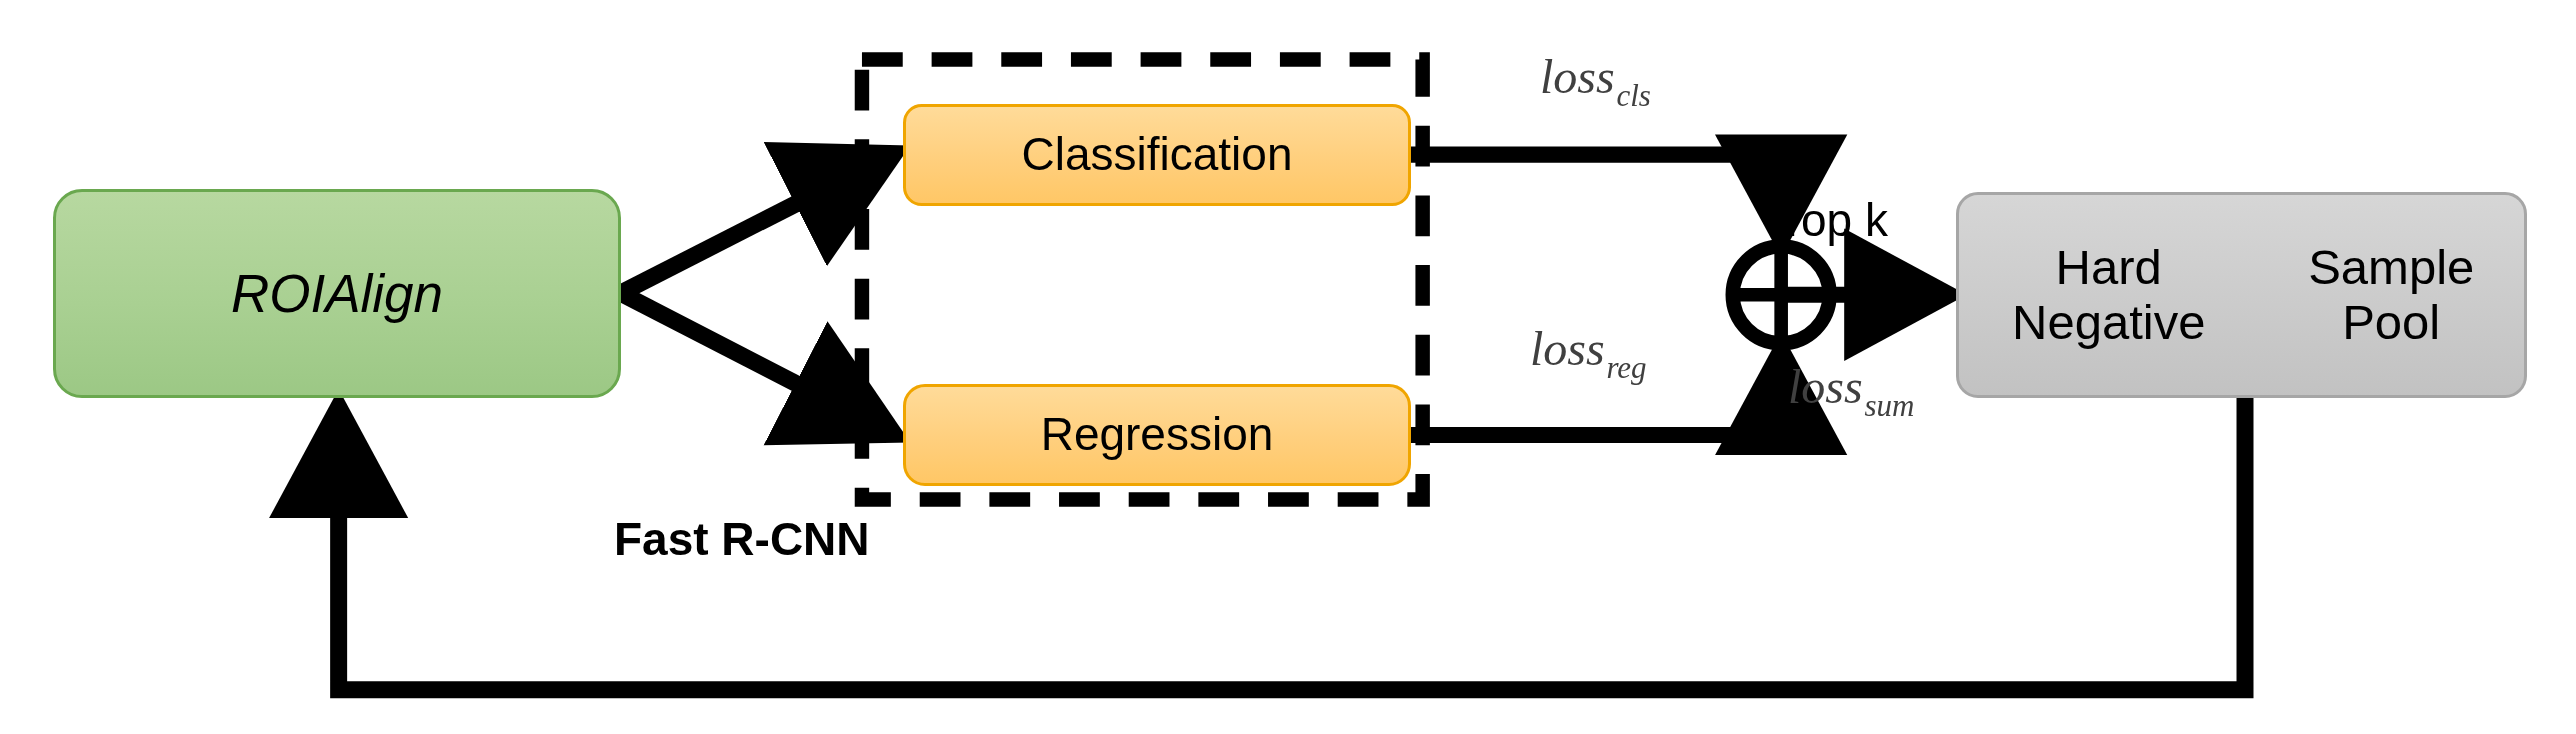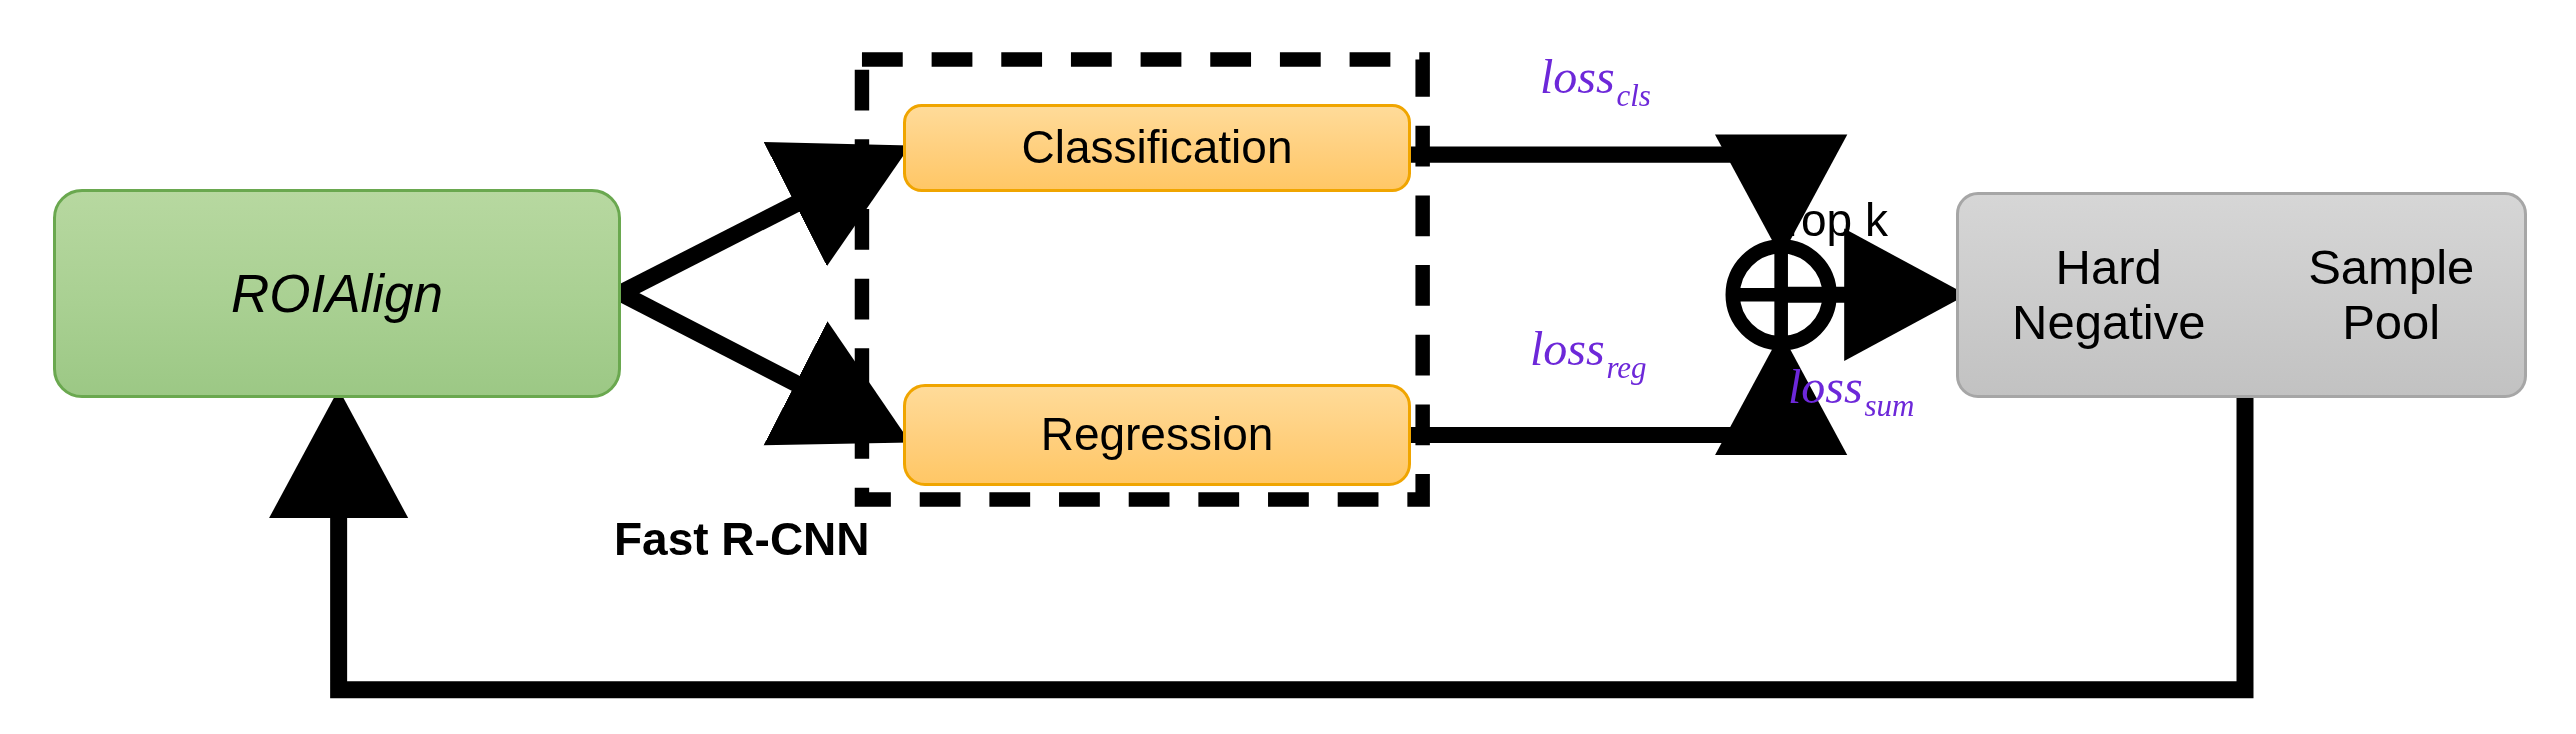--- a/index.html
+++ b/index.html
@@ -43,21 +43,21 @@
     border-radius: 29px;
     background: linear-gradient(180deg, #b7d8a0 0%, #a9d092 55%, #9cc885 100%);
     font-size: 53px;
     font-style: italic;
   }
   
   #classification-node {
     left: 903px;
     top: 104px;
     width: 508px;
-    height: 88px;
+    height: 102px;
     border: 3.4px solid #f0a500;
     border-radius: 18.7px;
     background: linear-gradient(180deg, #ffdb99 0%, #ffcf7d 55%, #ffc766 100%);
     font-size: 46px;
     align-items: center;
   }
   
   #regression-node {
     left: 903px;
     top: 384px;
@@ -101,21 +101,21 @@
   #topk-label {
     left: 1778px;
     top: 184px;
     font-size: 46px;
     margin-top: 9px;
   }
   .math-label {
     position: absolute;
     font-family: "Liberation Serif", serif;
     font-style: italic;
-    color: #6d28d9;
+    color: #404040;
     white-space: nowrap;
   }
   .math-label .base { font-size: 48px; }
   .math-label .sub {
     font-size: 31px;
     vertical-align: sub;
     position: relative;
     top: 9.3px;
     left: 1.7px;
   }

